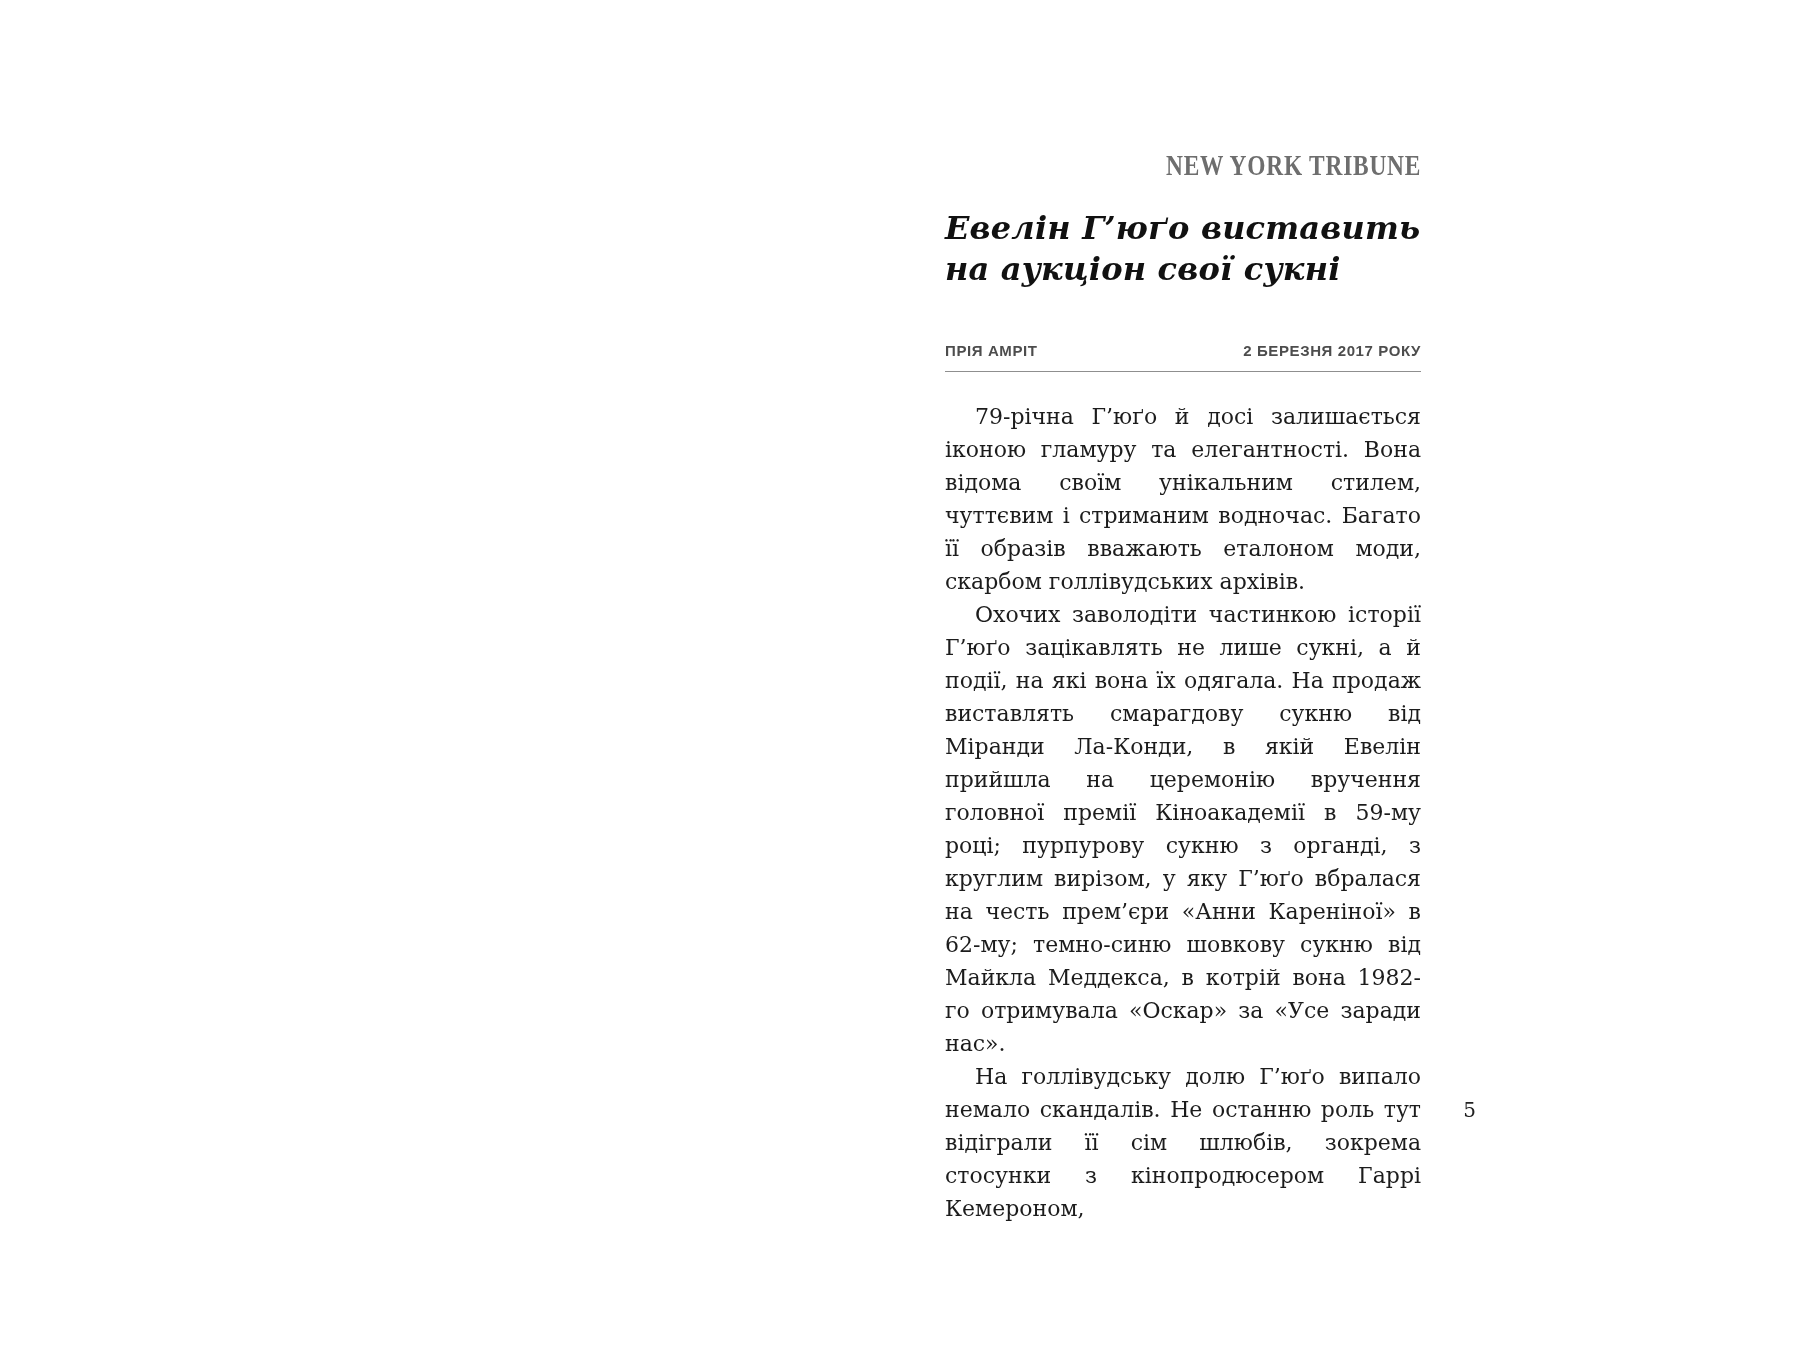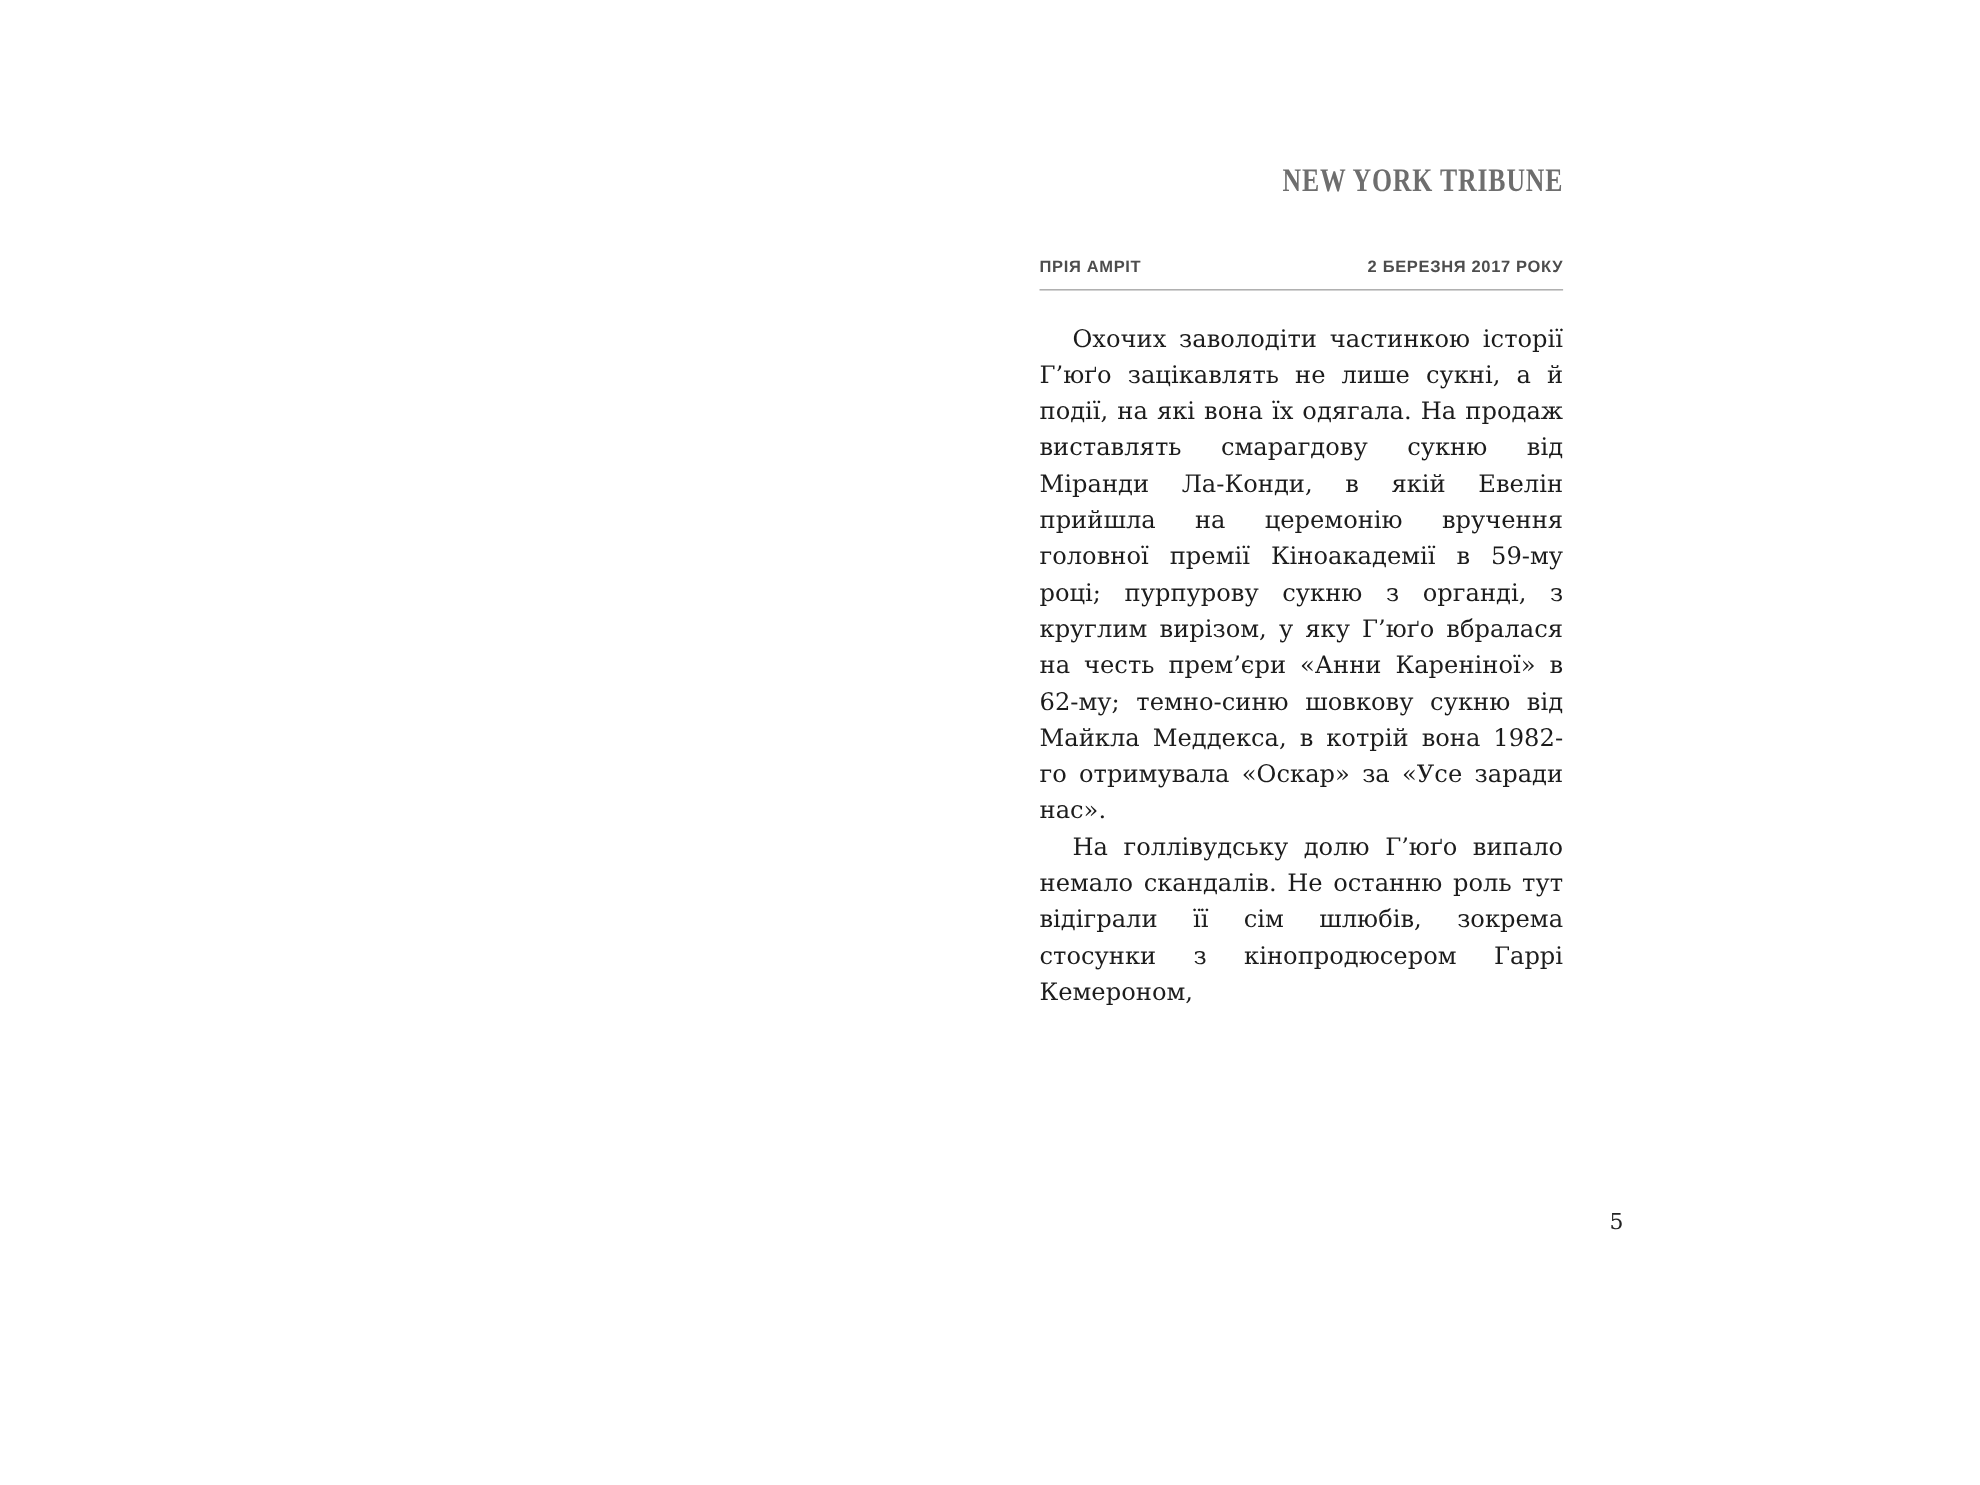--- a/index.html
+++ b/index.html
@@ -98,27 +98,32 @@
 <body>
 
 <div class="page">
 
   <div class="article-column">
 
     <div class="masthead">
       <span class="masthead-text">NEW YORK TRIBUNE</span>
     </div>
 
+    <h1 class="headline">
+      <span>Евелін Г’юґо виставить</span><br>
+      <span>на аукціон свої сукні</span>
+    </h1>
 
     <div class="byline-row">
       <span>ПРІЯ АМРІТ</span>
       <span>2 БЕРЕЗНЯ 2017 РОКУ</span>
     </div>
 
     <div class="article-body">
+      <p>79-річна Г’юґо й досі залишається іконою гламуру та елегантності. Вона відома своїм унікальним стилем, чуттєвим і стриманим водночас. Багато її образів вважають еталоном моди, скарбом голлівудських архівів.</p>
       <p>Охочих заволодіти частинкою історії Г’юґо зацікавлять не лише сукні, а й події, на які вона їх одягала. На продаж виставлять смарагдову сукню від Міранди Ла-Конди, в якій Евелін прийшла на церемонію вручення головної премії Кіноакадемії в 59-му році; пурпурову сукню з органді, з круглим вирізом, у яку Г’юґо вбралася на честь прем’єри «Анни Кареніної» в 62-му; темно-синю шовкову сукню від Майкла Меддекса, в котрій вона 1982-го отримувала «Оскар» за «Усе заради нас».</p>
       <p>На голлівудську долю Г’юґо випало немало скандалів. Не останню роль тут відіграли її сім шлюбів, зокрема стосунки з кінопродюсером Гаррі Кемероном,</p>
     </div>
 
   </div>
 
   <div class="page-number">5</div>
 
 </div>
 

